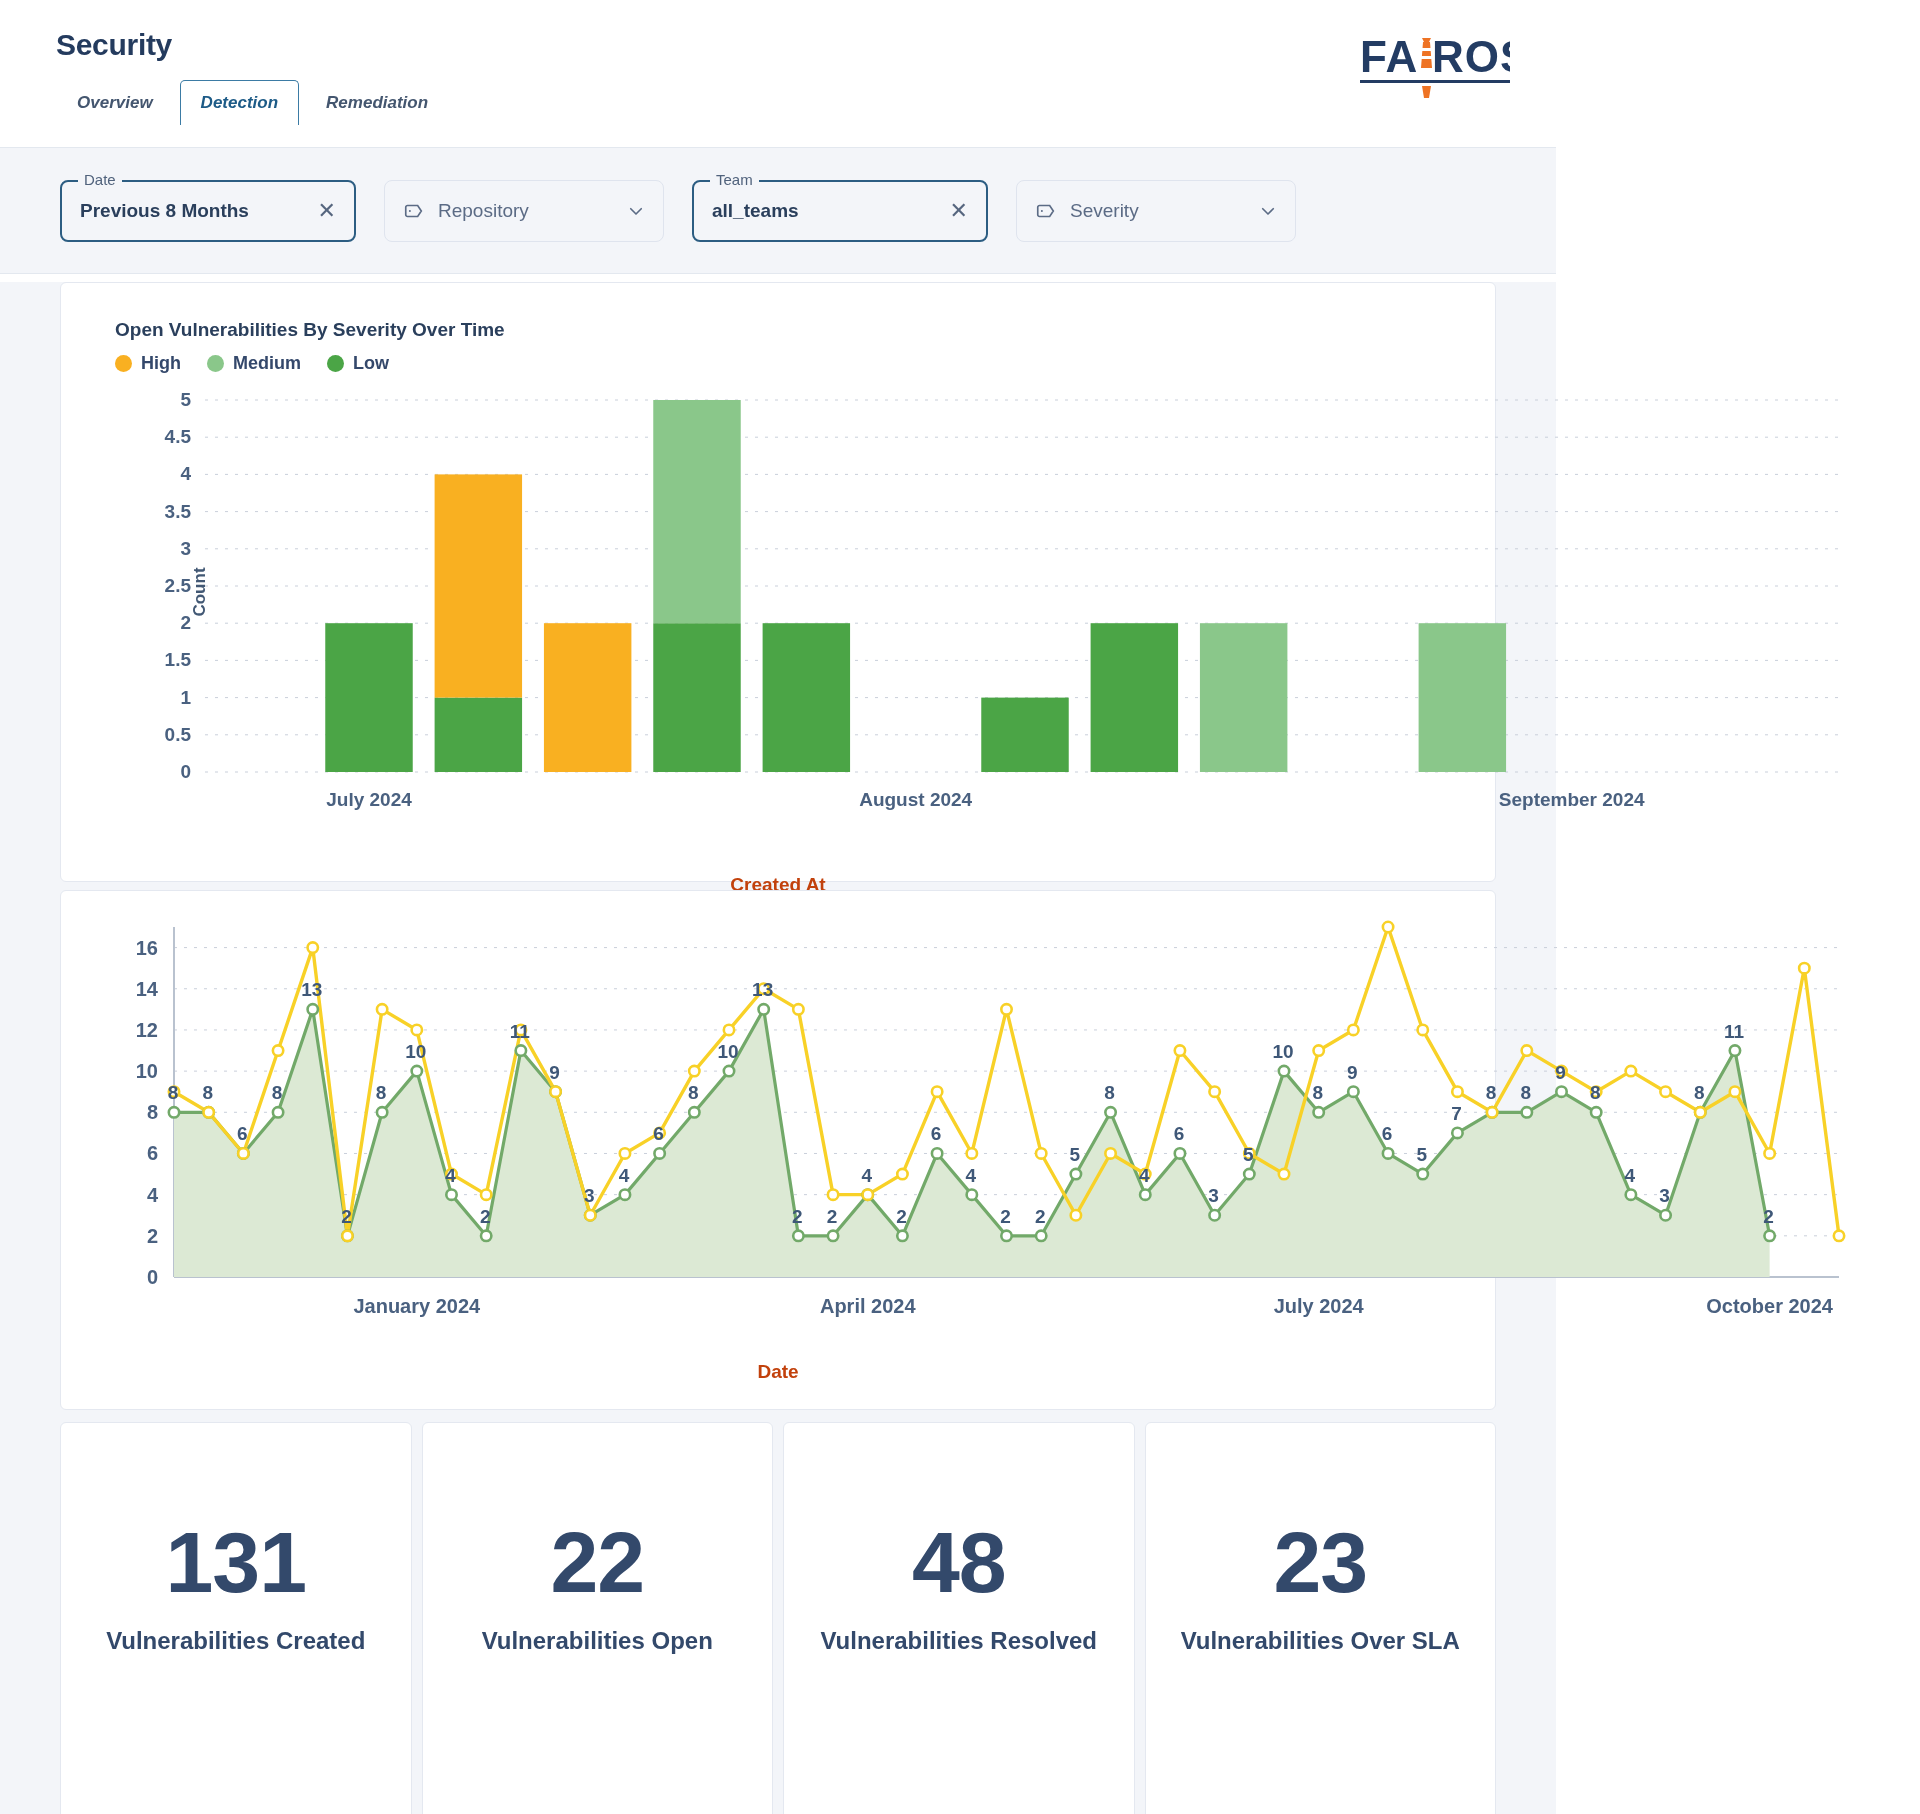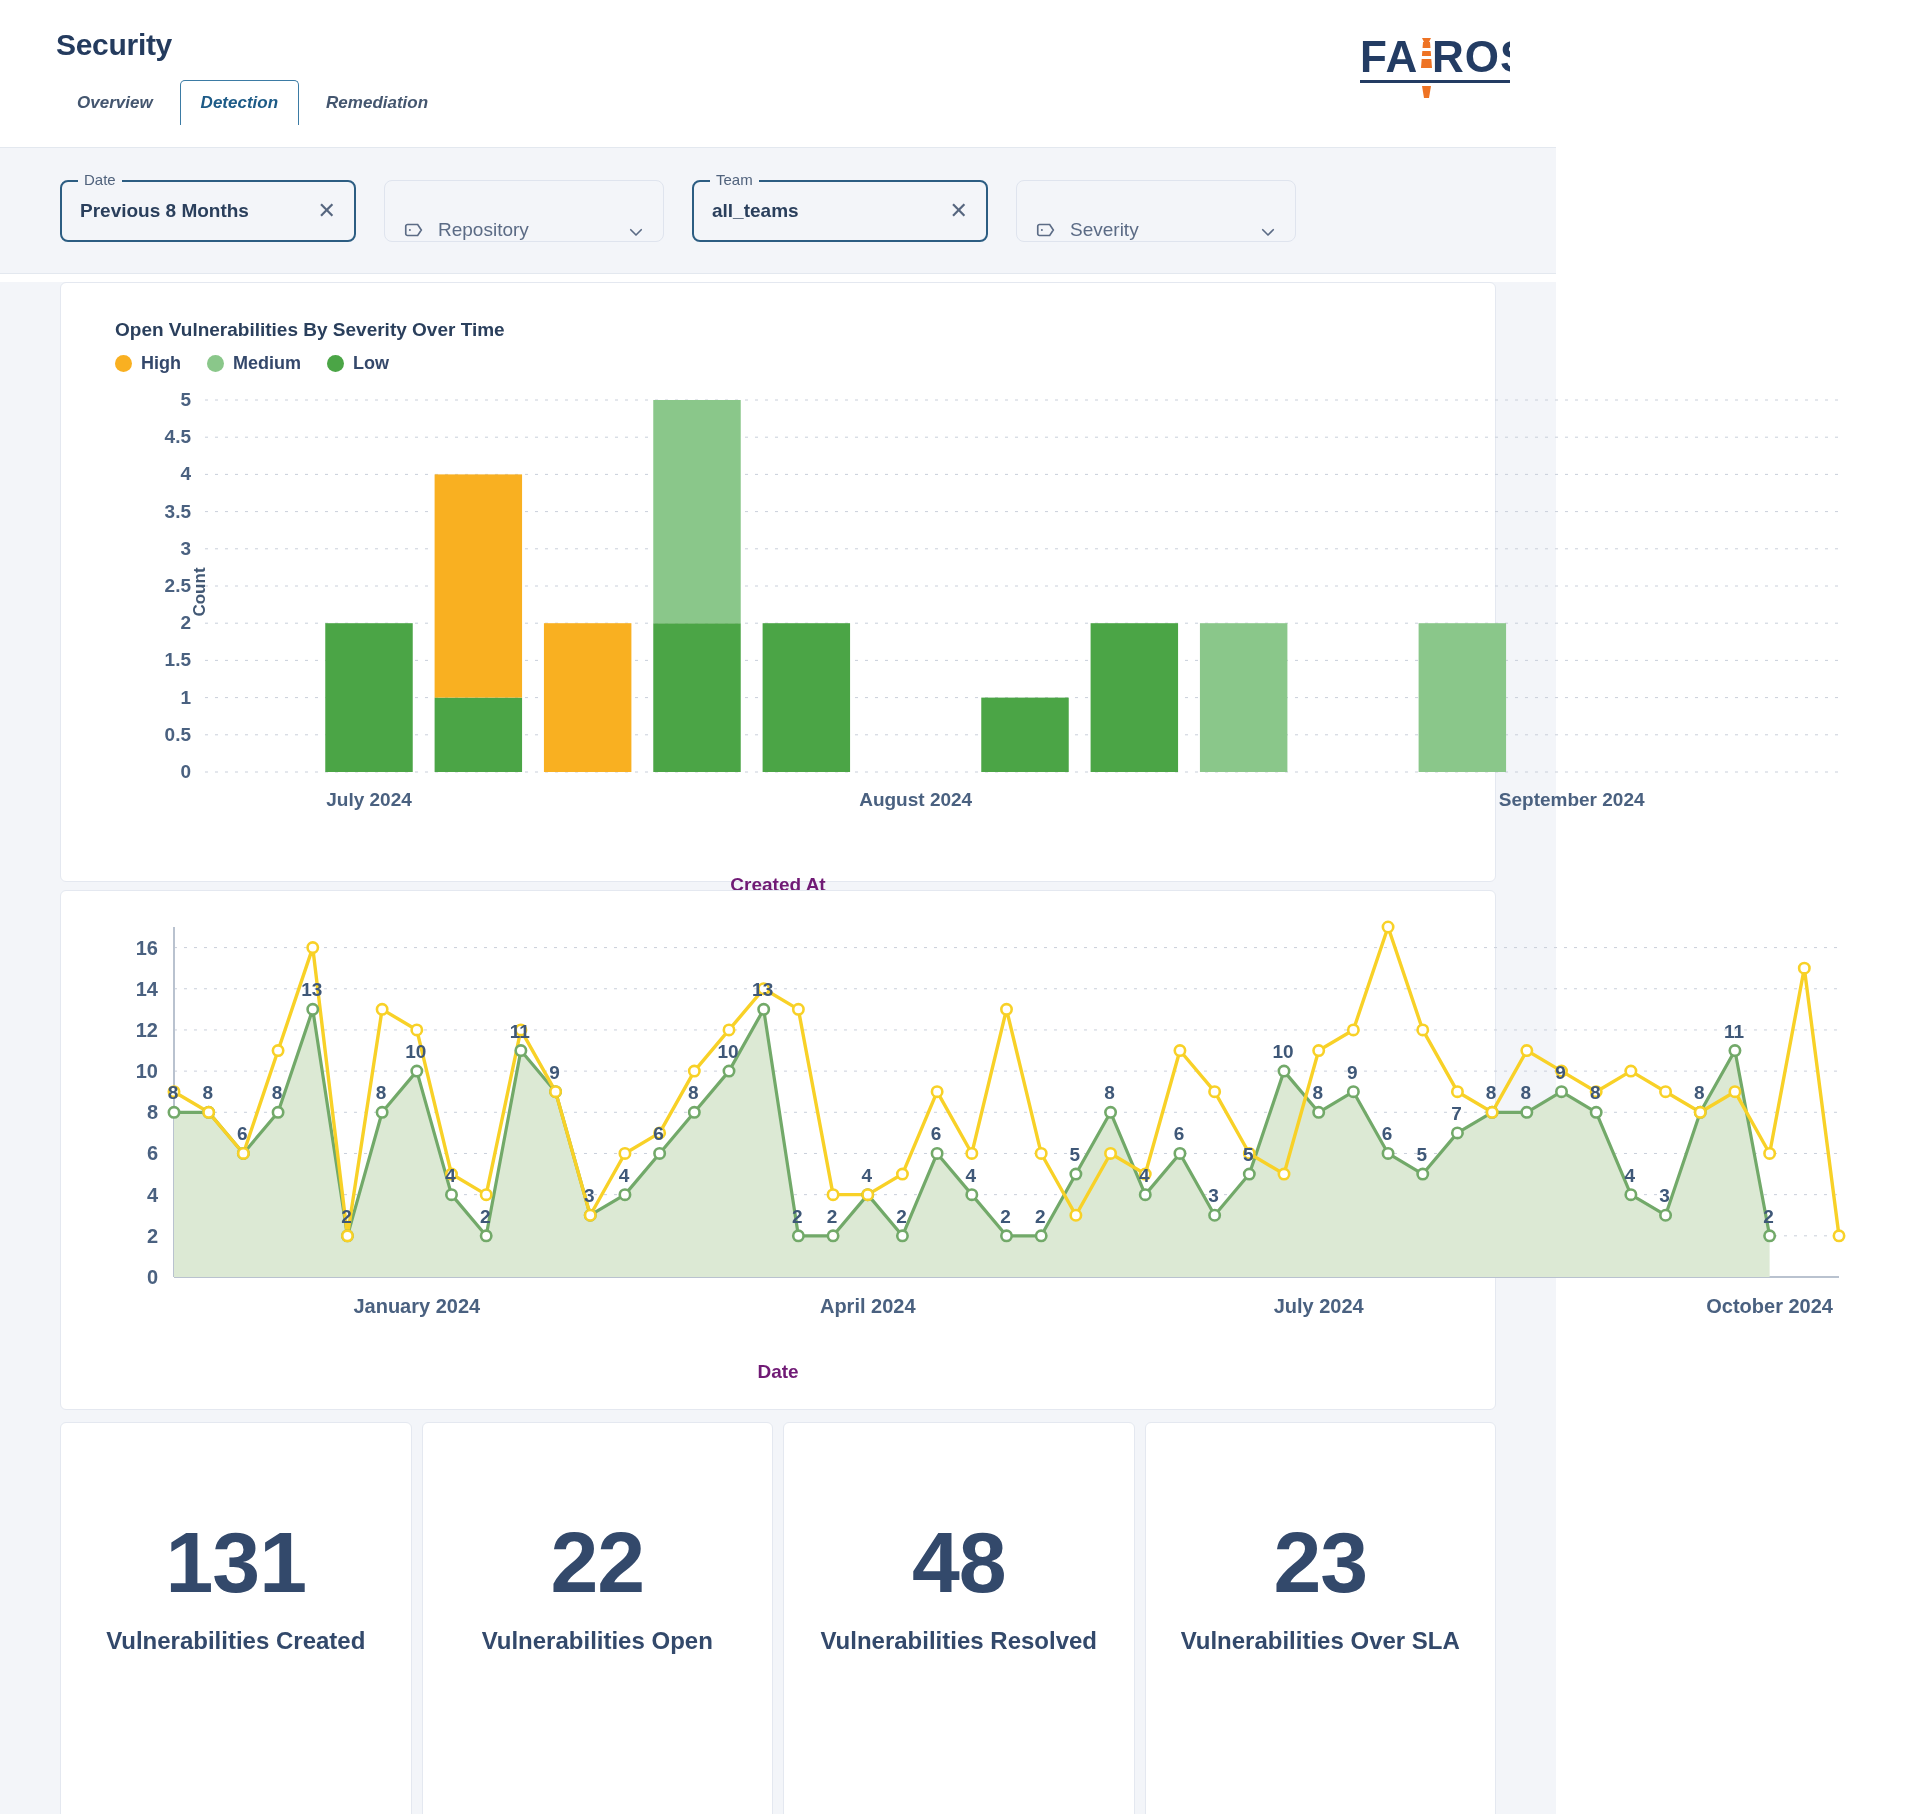--- a/index.html
+++ b/index.html
@@ -56,21 +56,20 @@
     display: flex; align-items: center;
     padding: 0 18px;
     background: #f3f5f9;
     cursor: pointer;
   }
   .filter.inactive {
     border: 1px solid #dfe4ee;
     gap: 14px;
     min-width: 280px;
     justify-content: space-between;
-    align-items: flex-end;
   }
   .filter.active {
     border: 2px solid #2c5d82;
     min-width: 296px;
     justify-content: space-between;
     gap: 18px;
   }
   .filter-legend {
     position: absolute; top: -11px; left: 16px;
     background: #f3f5f9; padding: 0 6px;
@@ -102,21 +101,21 @@
   .legend-label { font-size: 18px; font-weight: 600; color: #34486b; }
 
   .plot1 { position: relative; margin-top: 18px; height: 480px; }
   .ylab1 {
     position: absolute; left: 90px; top: 190px;
     transform: rotate(-90deg); transform-origin: center;
     font-size: 17px; font-weight: 600; color: #425874;
   }
   .xlab {
     text-align: center; font-size: 19px; font-weight: 700;
-    color: #701a75; margin-top: 2px;
+    color: #c2410c; margin-top: 2px;
   }
 
   
   .chart2 { height: 520px; padding: 18px 18px 4px 18px; position: relative; }
   .plot2 { position: relative; height: 450px; }
 
   
   .metrics { display: flex; gap: 10px; margin: 12px 60px 0 60px; }
   .metric {
     flex: 1; background: #fff; border: 1px solid #e4e8f0; border-radius: 6px;

